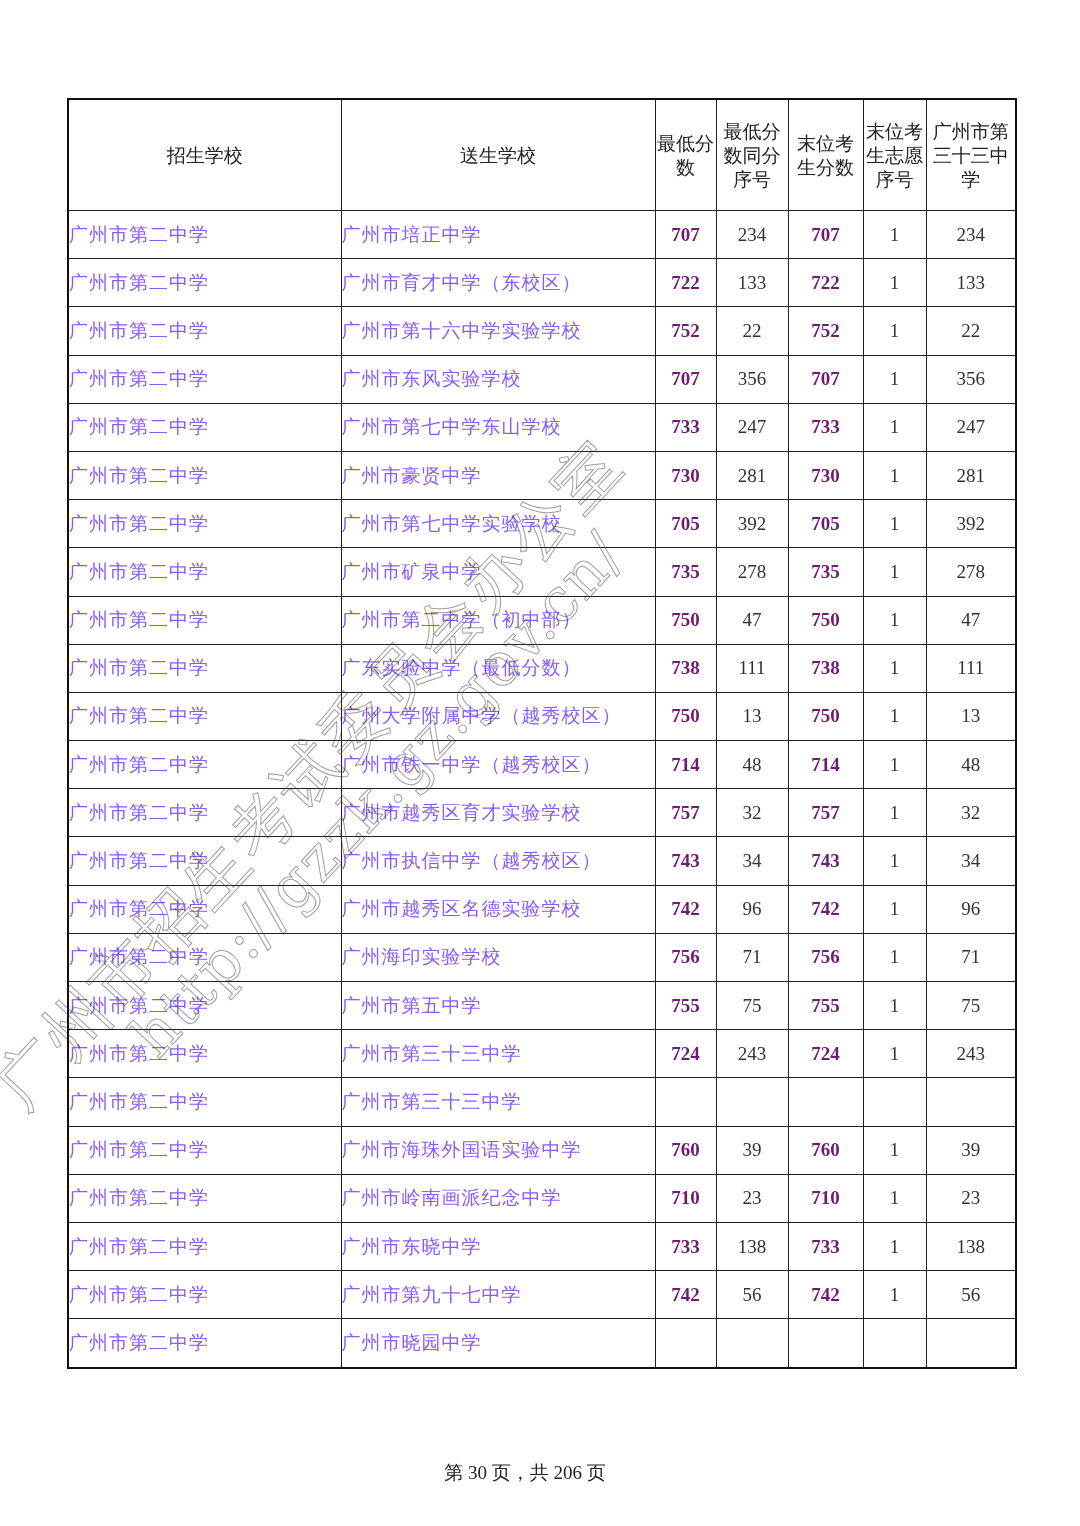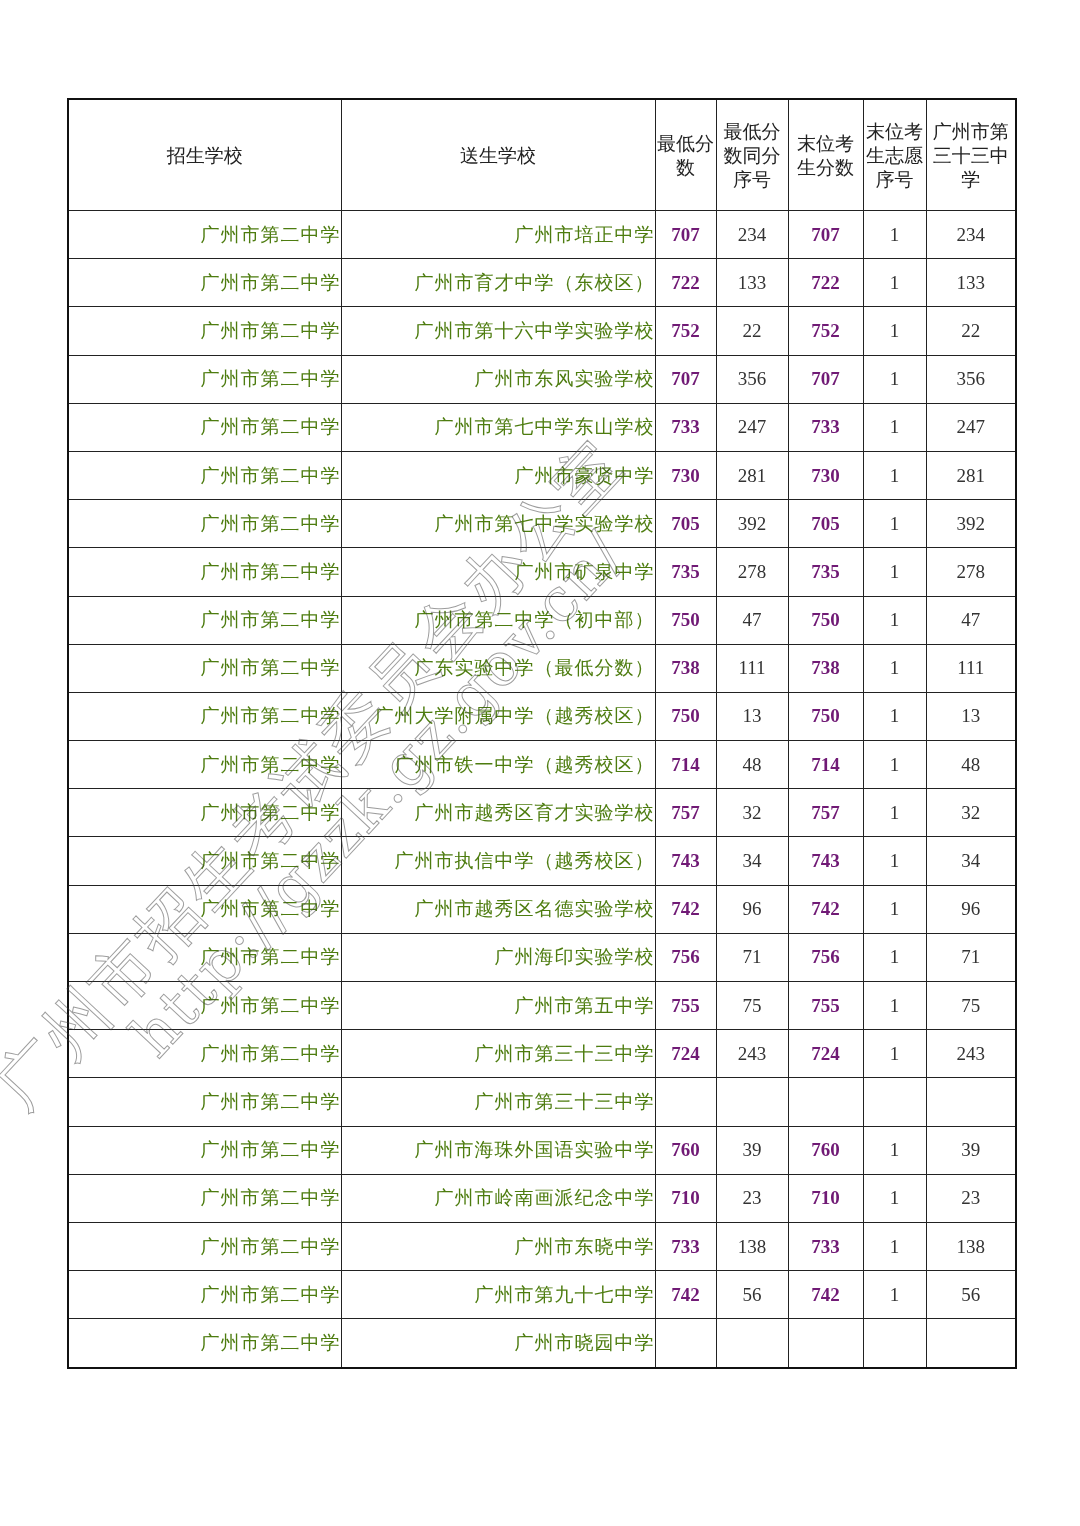--- a/index.html
+++ b/index.html
@@ -13,22 +13,22 @@
     }
     table.score-table th, table.score-table td {
       border: 1.5px solid #222; padding: 0; overflow: hidden; white-space: nowrap;
     }
     table.score-table th {
       height: 110px; font-weight: normal; font-size: 19px; line-height: 24px;
       text-align: center; vertical-align: middle; color: #222; white-space: normal;
       font-family: "DejaVu Sans", "Liberation Sans", sans-serif;
     }
     table.score-table td { height: 47.2px; font-size: 19px; vertical-align: middle; }
-    td.name { text-align: right; padding-left: 4px; letter-spacing: 1px;
-              font-family: "DejaVu Sans", "Liberation Sans", sans-serif; color: #4d7c0f; }
+    td.name { text-align: left; padding-left: 4px; letter-spacing: 1px;
+              font-family: "DejaVu Sans", "Liberation Sans", sans-serif; color: #8b5cf6; }
     td.num { text-align: center; font-family: "Liberation Serif", "DejaVu Serif", serif; font-size: 20px; color: #333; }
     td.bold { font-weight: bold; color: #701a75; }
     .footer-page { position: absolute; left: 0; width: 1080px; top: 1460px; text-align: center;
                    font-size: 19px; font-family: "Liberation Serif", "DejaVu Serif", serif; color: #222; }
     .footer-page span { display: inline-block; margin-left: -30px; }
     .brand { position: absolute; right: 24px; top: 1592px; font-size: 17px; color: #888;
              font-family: "DejaVu Sans", "Liberation Sans", sans-serif; line-height: 18px; }
     .watermark { position: absolute; pointer-events: none; color: rgba(60,60,60,0.55);
                  font-family: "DejaVu Serif", "Liberation Serif", serif; transform-origin: left bottom;
                  white-space: nowrap; }
@@ -275,17 +275,18 @@
           <td class="name">广州市晓园中学</td>
           <td class="num bold"></td>
           <td class="num"></td>
           <td class="num bold"></td>
           <td class="num"></td>
           <td class="num"></td>
         </tr>
       </tbody>
   </table>
 
+  <div class="footer-page"><span>第 30 页，共 206 页</span></div>
   <div class="brand">高考直通车</div>
 
   <div class="watermark wm1">广州市招生考试委员会办公室</div>
   <div class="watermark wm2">http://gzzk.gz.gov.cn/</div>
 </div>
 
 </body></html>

